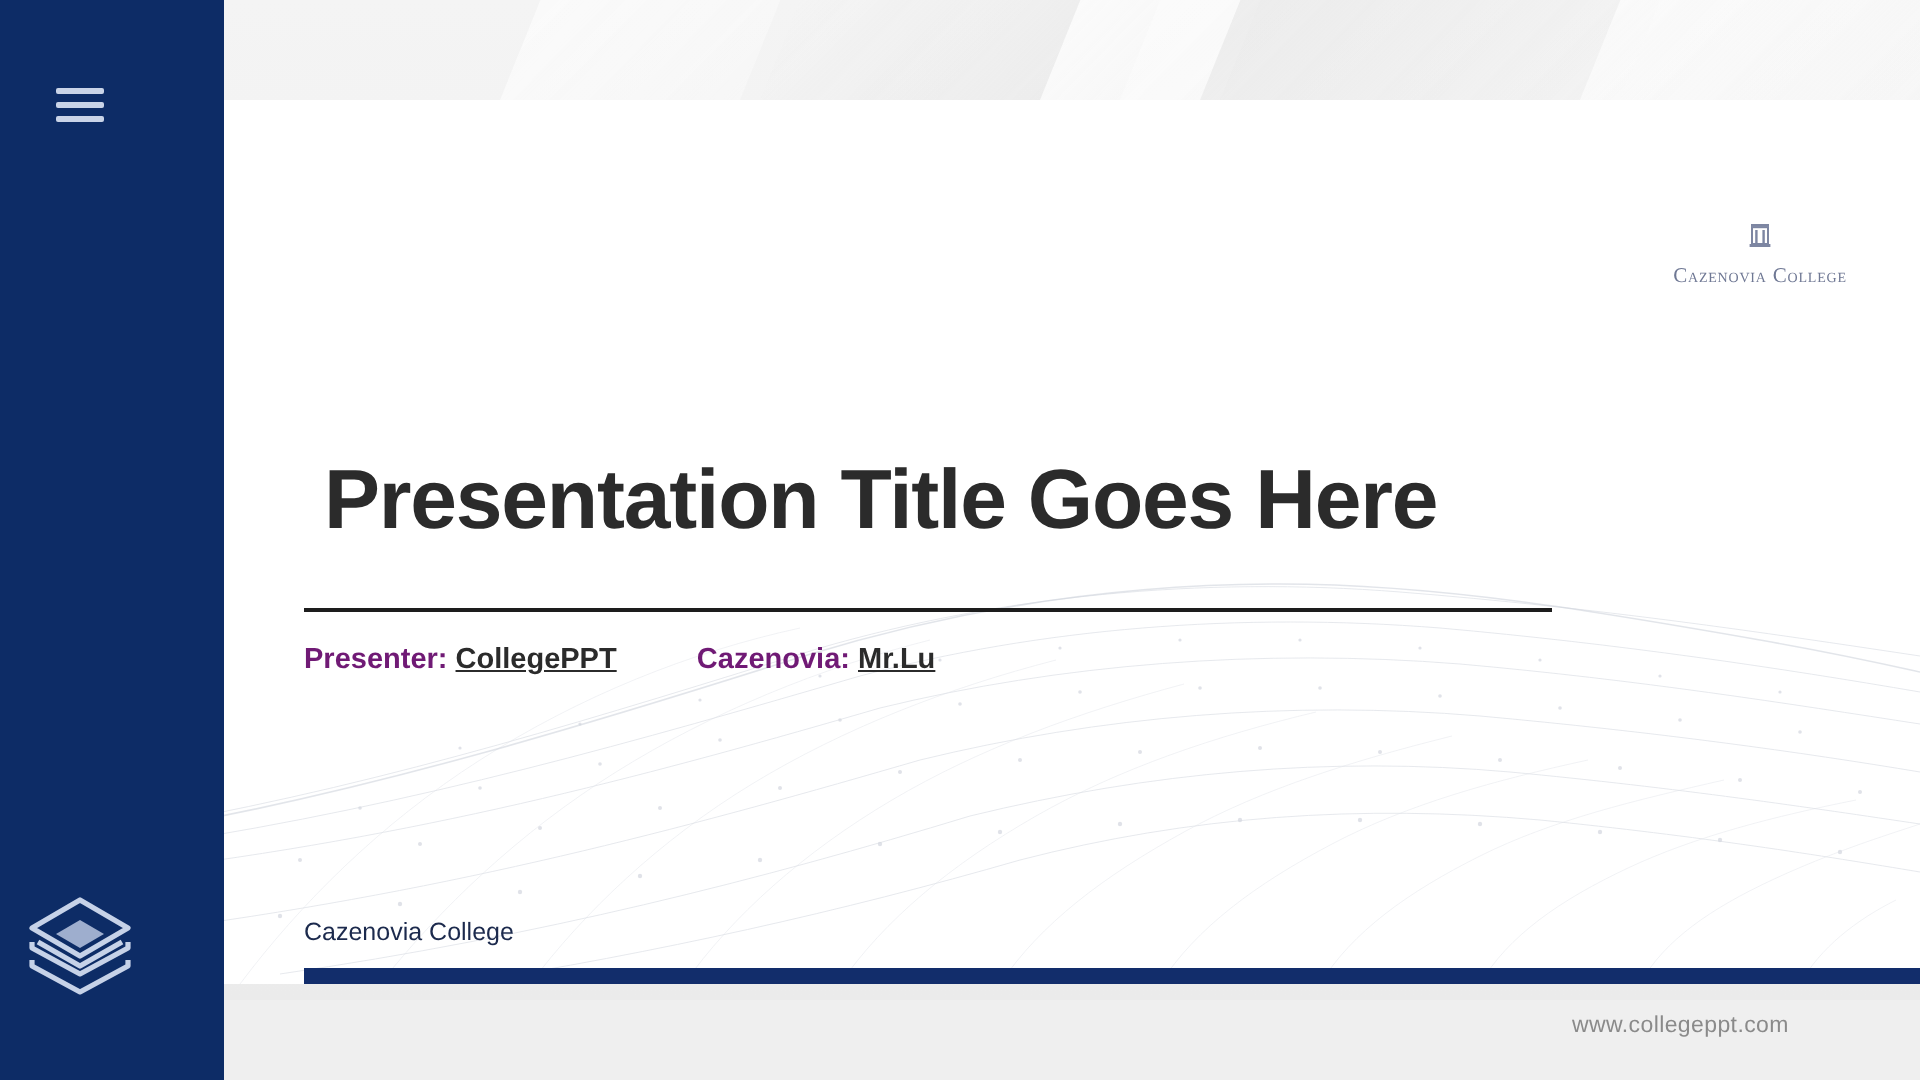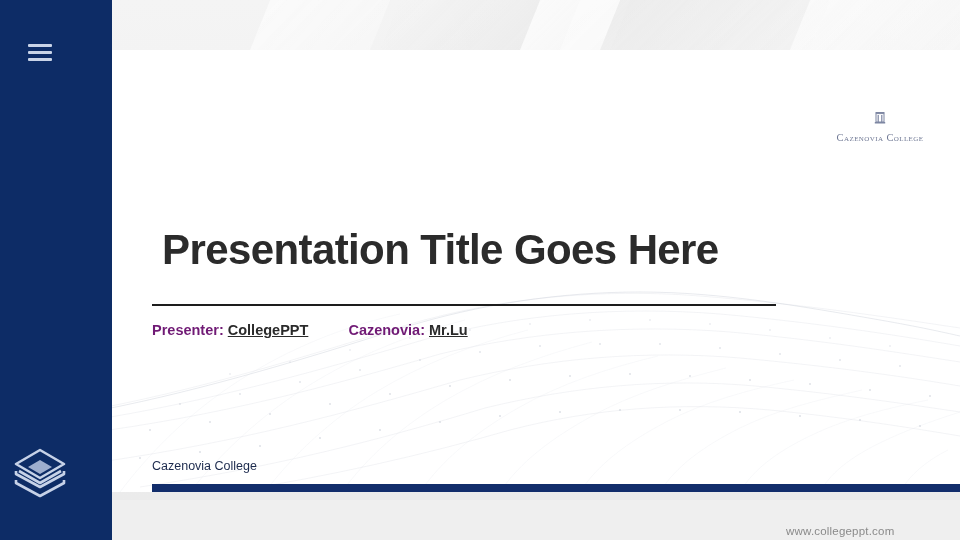--- a/index.html
+++ b/index.html
@@ -176,21 +176,20 @@
 
   
   .watermark {
     position: absolute;
     left: 786px; top: 507px;
     font-size: 11.5px;
     color: #8a8a8a;
     letter-spacing: .2px;
     white-space: nowrap;
     z-index: 6;
-    margin-top: 18px;
   }
 </style>
 </head>
 <body>
 
 <div id="app">
 
   <div class="backdrop">
     <div class="backdrop-top"></div>
     <div class="streaks">

